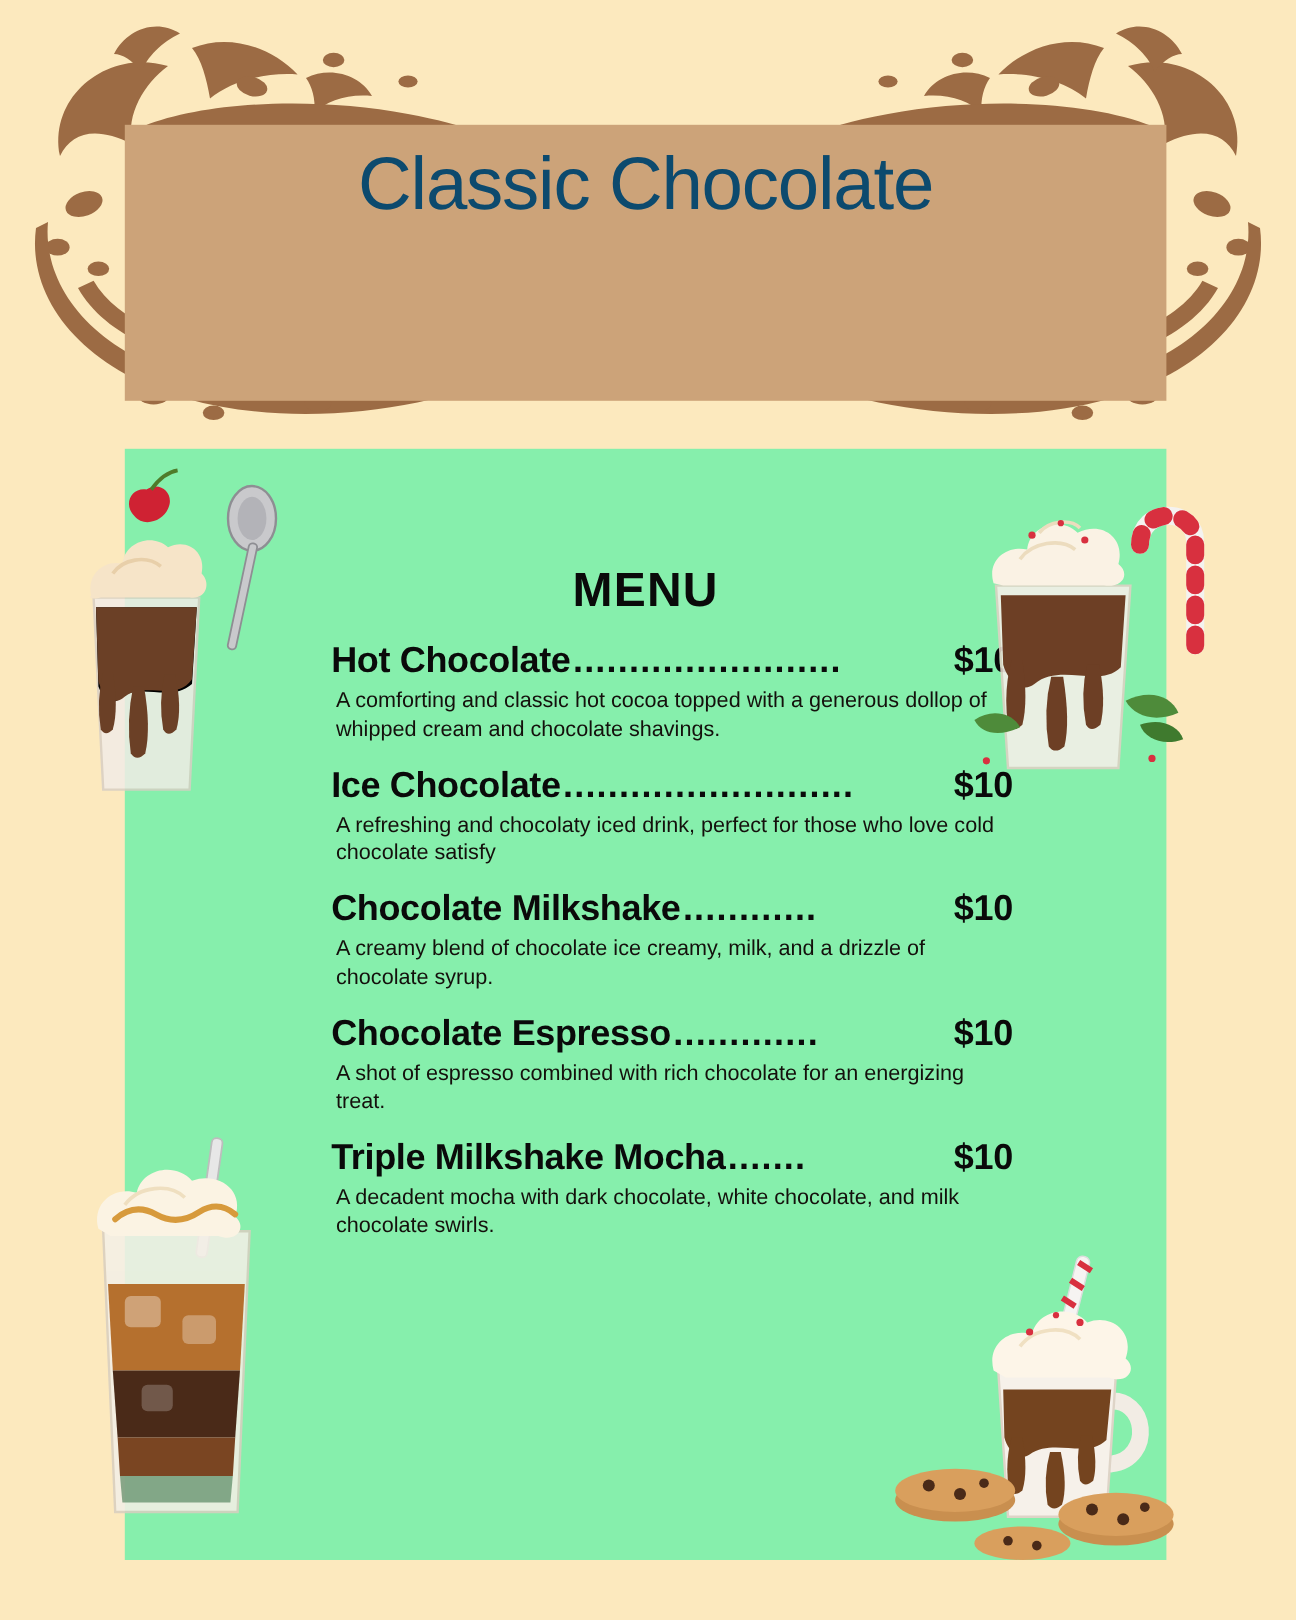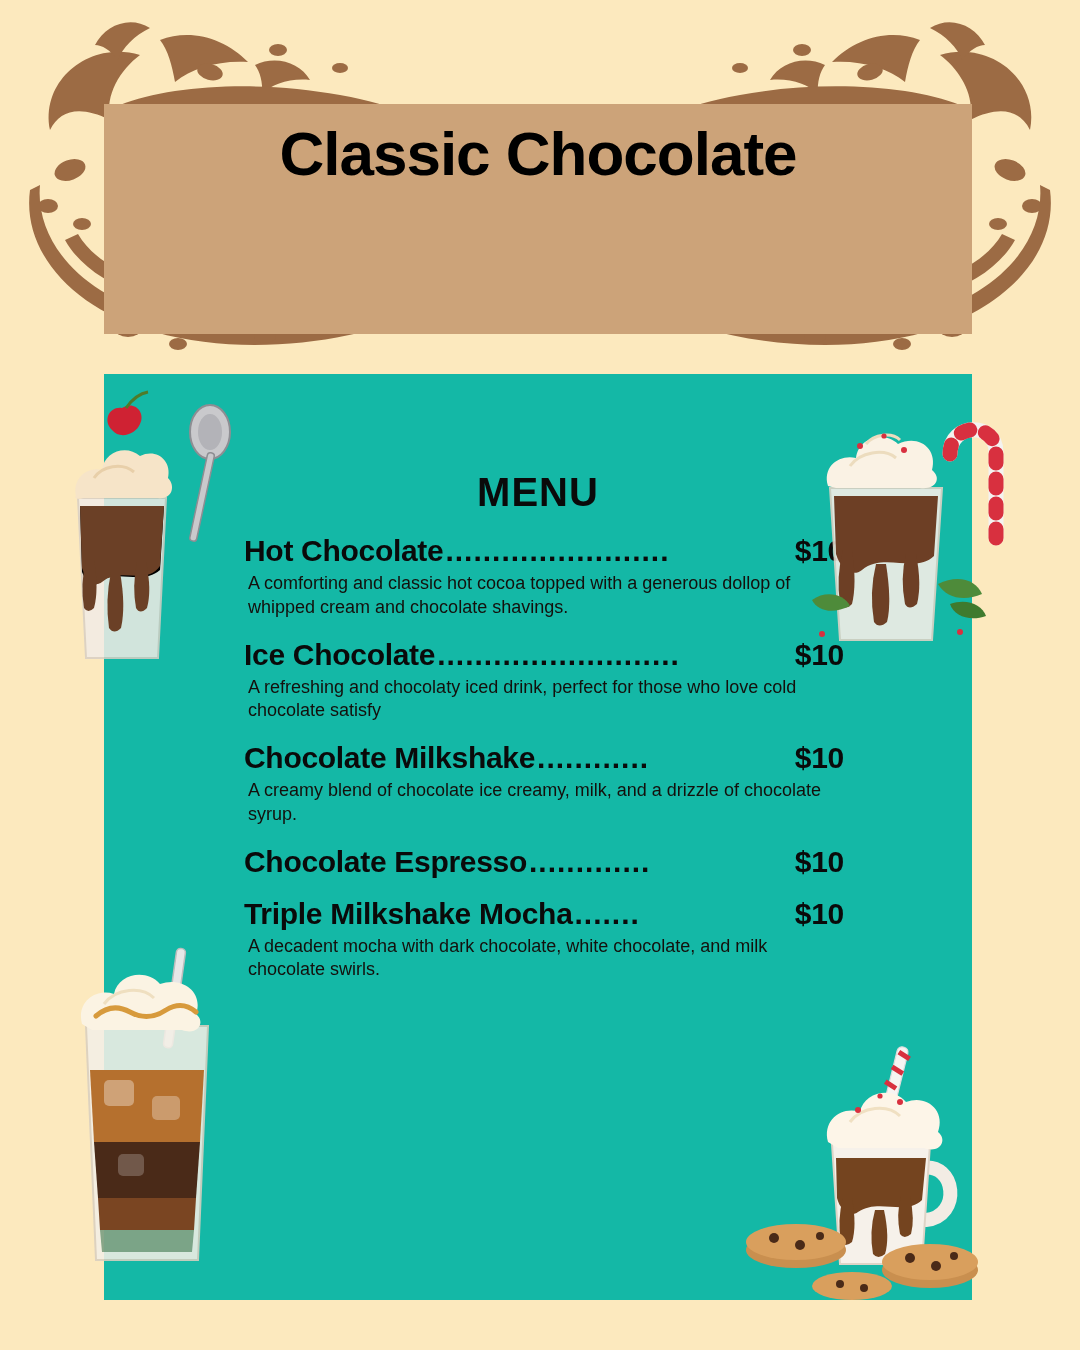--- a/index.html
+++ b/index.html
@@ -26,23 +26,23 @@
     background: #CCA379;
   }
 
   .header-title {
     position: absolute;
     left: 0;
     top: 16px;
     width: 100%;
     text-align: center;
     font-size: 62px;
-    font-weight: bold;
+    font-weight: normal;
     letter-spacing: -1px;
-    color: #000000;
+    color: #0c4a6e;
     line-height: 1.1;
   }
 
   .header-sub {
     position: absolute;
     left: 50%;
     transform: translateX(-50%);
     top: 100px;
     width: 640px;
     text-align: center;
@@ -59,21 +59,21 @@
   .splash-left  { left: 10px;  top: 10px; width: 420px; height: 340px; }
   .splash-right { right: 10px; top: 10px; width: 420px; height: 340px; }
 
   
   .menu-panel {
     position: absolute;
     left: 104px;
     top: 374px;
     width: 868px;
     height: 926px;
-    background: #14b8a6;
+    background: #86efac;
   }
 
   .menu-heading {
     position: absolute;
     left: 0;
     top: 96px;
     width: 100%;
     text-align: center;
     font-size: 40px;
     font-weight: bold;
@@ -81,21 +81,21 @@
     color: #0a0a0a;
   }
 
   .menu-list {
     position: absolute;
     left: 140px;
     top: 160px;
     width: 600px;
   }
 
-  .menu-item { margin-bottom: 18px; }
+  .menu-item { margin-bottom: 18px; margin-left: 32px; }
 
   .item-row {
     display: flex;
     align-items: baseline;
     font-size: 30px;
     font-weight: bold;
     color: #0a0a0a;
     white-space: nowrap;
     letter-spacing: -0.3px;
   }
@@ -205,20 +205,21 @@
       </div>
       <div class="item-desc">A creamy blend of chocolate ice creamy, milk, and a drizzle of chocolate syrup.</div>
     </div>
 
     <div class="menu-item">
       <div class="item-row">
         <span class="item-name">Chocolate Espresso</span>
         <span class="item-dots">.............</span>
         <span class="item-price">$10</span>
       </div>
+      <div class="item-desc">A shot of espresso combined with rich chocolate for an energizing treat.</div>
     </div>
 
     <div class="menu-item">
       <div class="item-row">
         <span class="item-name">Triple Milkshake Mocha</span>
         <span class="item-dots">.......</span>
         <span class="item-price">$10</span>
       </div>
       <div class="item-desc">A decadent mocha with dark chocolate, white  chocolate, and milk chocolate swirls.</div>
     </div>

